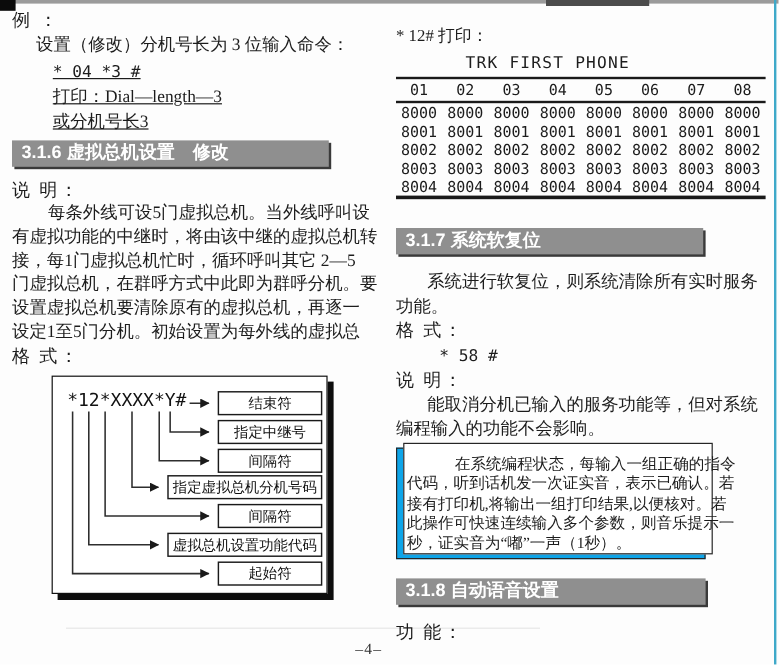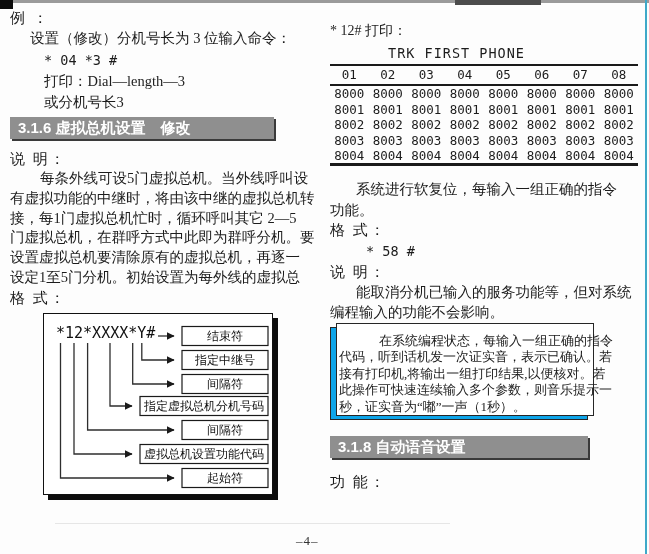--- a/index.html
+++ b/index.html
@@ -16,21 +16,21 @@
   .teal-line   { position:absolute; top:0; right:2px; width:2px; height:554px; background:#3fa9c9; }
   .faint-rule  { position:absolute; top:523px; left:55px; width:395px; height:1px; background:#e6e6e6; }
 
   
   .col-left  { position:absolute; left:10px;  top:8px; width:305px; }
   .col-right { position:absolute; left:330px; top:22px; width:312px; }
 
   .line   { white-space:pre; font-size:14.5px; line-height:21px; }
   .label  { font-size:15px; line-height:20px; letter-spacing:2px; }
   .ind-15 { padding-left:20px; }
-  .ind-23 { padding-left:34px; }
+  .ind-23 { padding-left:34px;text-decoration:underline; }
   .ind-2em{ padding-left:30px; }
 
   .section-bar { background:#8f8f8f; color:#ffffff; font-family:"Liberation Sans","DejaVu Sans",sans-serif;
                  font-weight:bold; font-size:15px; height:22px; line-height:22px; padding-left:8px;
                  white-space:pre; box-shadow:2px 2px 0 #3a3a3a; }
   .bar-316 { width:264px; margin-top:4px; }
   .bar-317 { width:256px; margin-top:24px; }
   .bar-318 { width:258px; margin-top:16px; }
 
   .para .line { font-size:14.5px; line-height:19.8px; }
@@ -192,22 +192,23 @@
         <span>8004</span>
         <span>8004</span>
         <span>8004</span>
         <span>8004</span>
         <span>8004</span>
         <span>8004</span>
         <span>8004</span>
       </div>
     </div>
 
-
-    <div class="rt-line" style="margin-top:13px;padding-left:26px;">系统进行软复位，每输入一组正确的指令</div>
+    <div class="section-bar bar-317">3.1.7 系统软复位</div>
+
+    <div class="rt-line" style="margin-top:13px;padding-left:26px;">系统进行软复位，则系统清除所有实时服务</div>
     <div class="rt-line">功能。</div>
     <div class="label" style="line-height:21px;">格 式：</div>
     <div class="rt-line mono" style="font-size:13.5px;padding-left:36px;">* 58 #</div>
     <div class="label" style="line-height:20px;">说 明：</div>
     <div class="rt-line" style="padding-left:26px;">能取消分机已输入的服务功能等，但对系统</div>
     <div class="rt-line">编程输入的功能不会影响。</div>
 
     <div class="note-box">
       <div class="line note-ind">在系统编程状态，每输入一组正确的指令</div>
       <div class="line">代码，听到话机发一次证实音，表示已确认。若</div>

